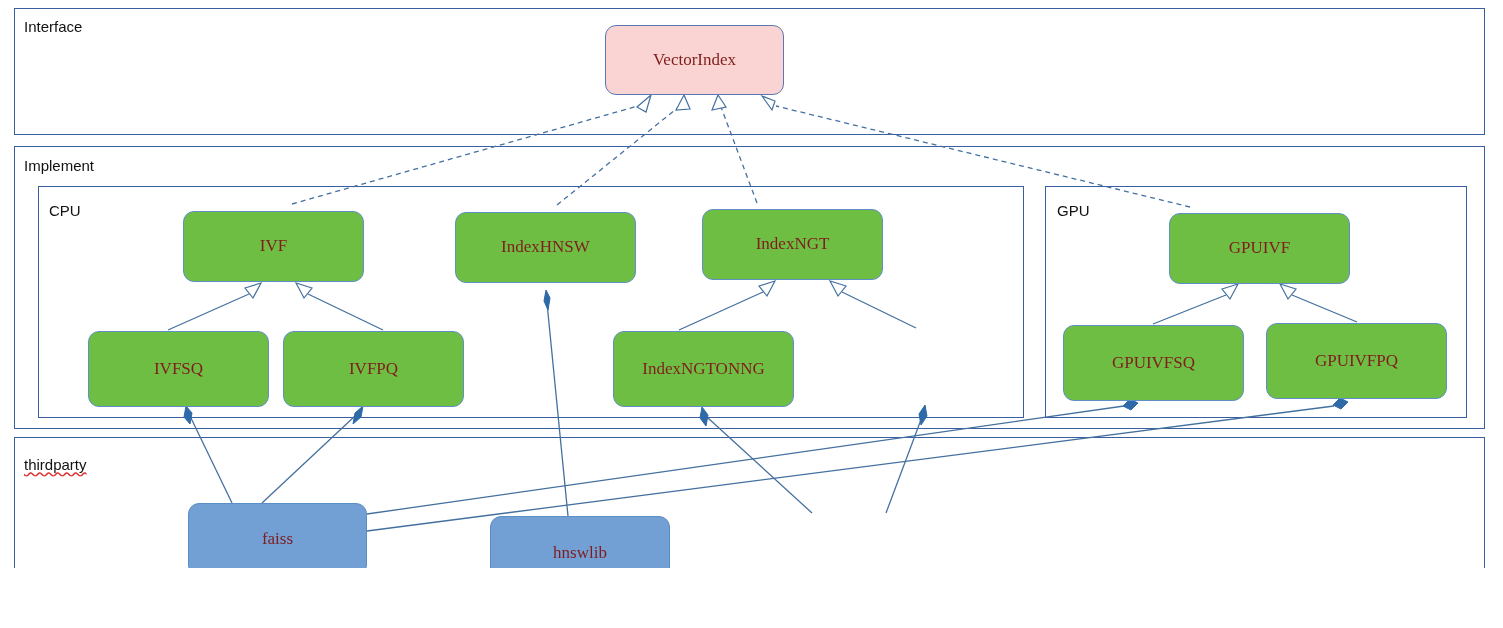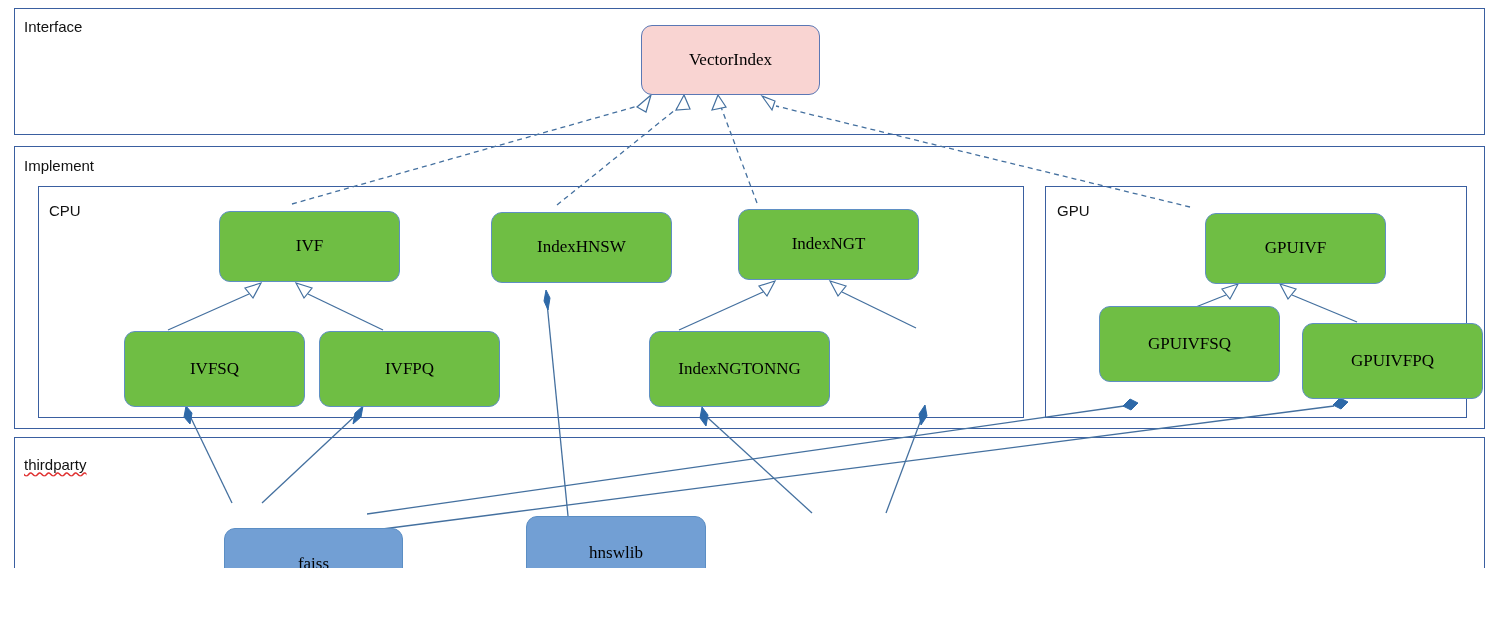--- a/index.html
+++ b/index.html
@@ -37,24 +37,23 @@
     position: absolute;
     box-sizing: border-box;
     border-radius: 11px;
     border: 1px solid #4472A8;
     display: flex;
     align-items: center;
     justify-content: center;
     text-align: center;
     font-family: "Liberation Serif", "DejaVu Serif", serif;
     font-size: 17px;
-    color: #000000;
+    color: #7f1d1d;
     line-height: 1.1;
     z-index: 5;
-    margin-left: 36px;
   }
   .node.interface-node {
     background: #f9d4d2;
     border-color: #5b78b5;
   }
   .node.impl-node {
     background: #6FBE44;
     border-color: #5f8fc4;
   }
   .node.third-node {
@@ -221,29 +220,29 @@
 
   <div class="node impl-node" style="left:283px; top:331px; width:181px; height:76px;text-align:right;">
     <span>IVFPQ</span>
   </div>
 
   <div class="node impl-node" style="left:613px; top:331px; width:181px; height:76px;">
     <span>IndexNGTONNG</span>
   </div>
 
 
-  <div class="node impl-node" style="left:1063px; top:306px; width:181px; height:76px;">
+  <div class="node impl-node" style="left:1063px; top:325px; width:181px; height:76px;">
     <span>GPUIVFSQ</span>
   </div>
 
   <div class="node impl-node" style="left:1266px; top:323px; width:181px; height:76px;">
     <span>GPUIVFPQ</span>
   </div>
 
-  <div class="node third-node" style="left:188px; top:528px; width:179px; height:73px;">
+  <div class="node third-node" style="left:188px; top:503px; width:179px; height:73px;">
     <span>faiss</span>
   </div>
 
   <div class="node third-node" style="left:490px; top:516px; width:180px; height:74px;">
     <span>hnswlib</span>
   </div>
 
 
 </div>
 

